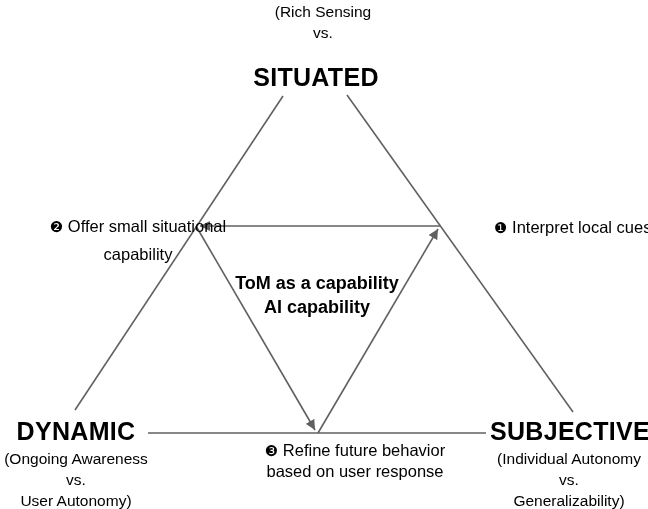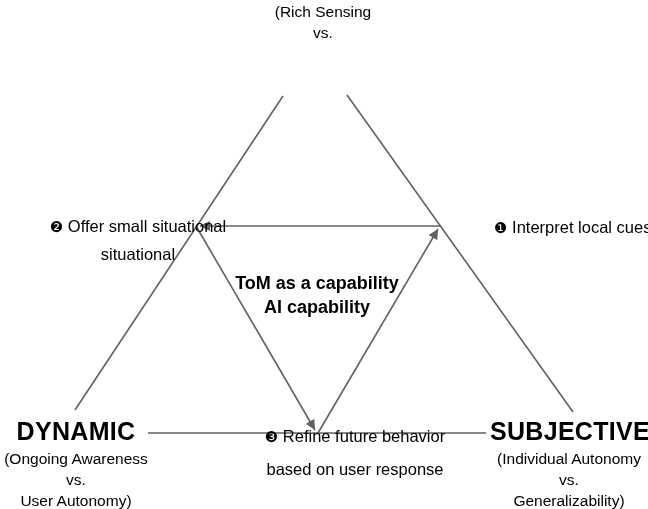--- a/index.html
+++ b/index.html
@@ -63,21 +63,21 @@
     line-height: 24px;
     text-align: center;
     white-space: nowrap;
   }
   
   #top-note        { left: 165px; top: 1px;   width: 316px; }
   #situated-label  { left: 166px; top: 63px;  width: 300px; }
   #left-annot      { left: 0px;   top: 213px; width: 192px; line-height: 27px; }
   #right-annot     { left: 452px; top: 216px; text-align: left; line-height: 22px; }
   #center-label    { left: 167px; top: 271px; width: 300px; }
-  #bottom-annot    { left: 163px; top: 420px; width: 300px; line-height: 32px; }
+  #bottom-annot    { left: 163px; top: 440px; width: 300px; line-height: 20px; }
   #dynamic-group   { left: 0px;   top: 417px; width: 152px; }
   #subjective-group{ left: 490px; top: 417px; width: 158px; }
   .vertex-note { margin-top: 2px; }
 </style>
 </head>
 <body>
 
 <div class="canvas" style="background: rgb(255, 255, 255);">
 
   <svg class="diagram-lines" viewBox="0 0 648 509">
@@ -93,24 +93,25 @@
 
     <line x1="440" y1="226" x2="200" y2="226" marker-end="url(#arrowhead)"></line>
     <line x1="196" y1="226" x2="315" y2="430" marker-end="url(#arrowhead)"></line>
     <line x1="318" y1="433" x2="438" y2="229" marker-end="url(#arrowhead)"></line>
   </svg>
 
   <div id="top-note" class="abs note">
     <div>(Rich Sensing</div>
     <div>vs.</div>
   </div>
+  <div id="situated-label" class="abs vertex-label">SITUATED</div>
 
   <div id="left-annot" class="abs annot">
     <div><span class="badge">❷</span> <span>Offer small situational</span></div>
-    <div>situational</div>
+    <div>capability</div>
   </div>
 
   <div id="right-annot" class="abs annot">
     <span class="badge">❶</span> <span>Interpret local cues</span>
   </div>
 
   <div id="center-label" class="abs center-label">
     <div>ToM as a capability</div>
     <div>AI capability</div>
   </div>

